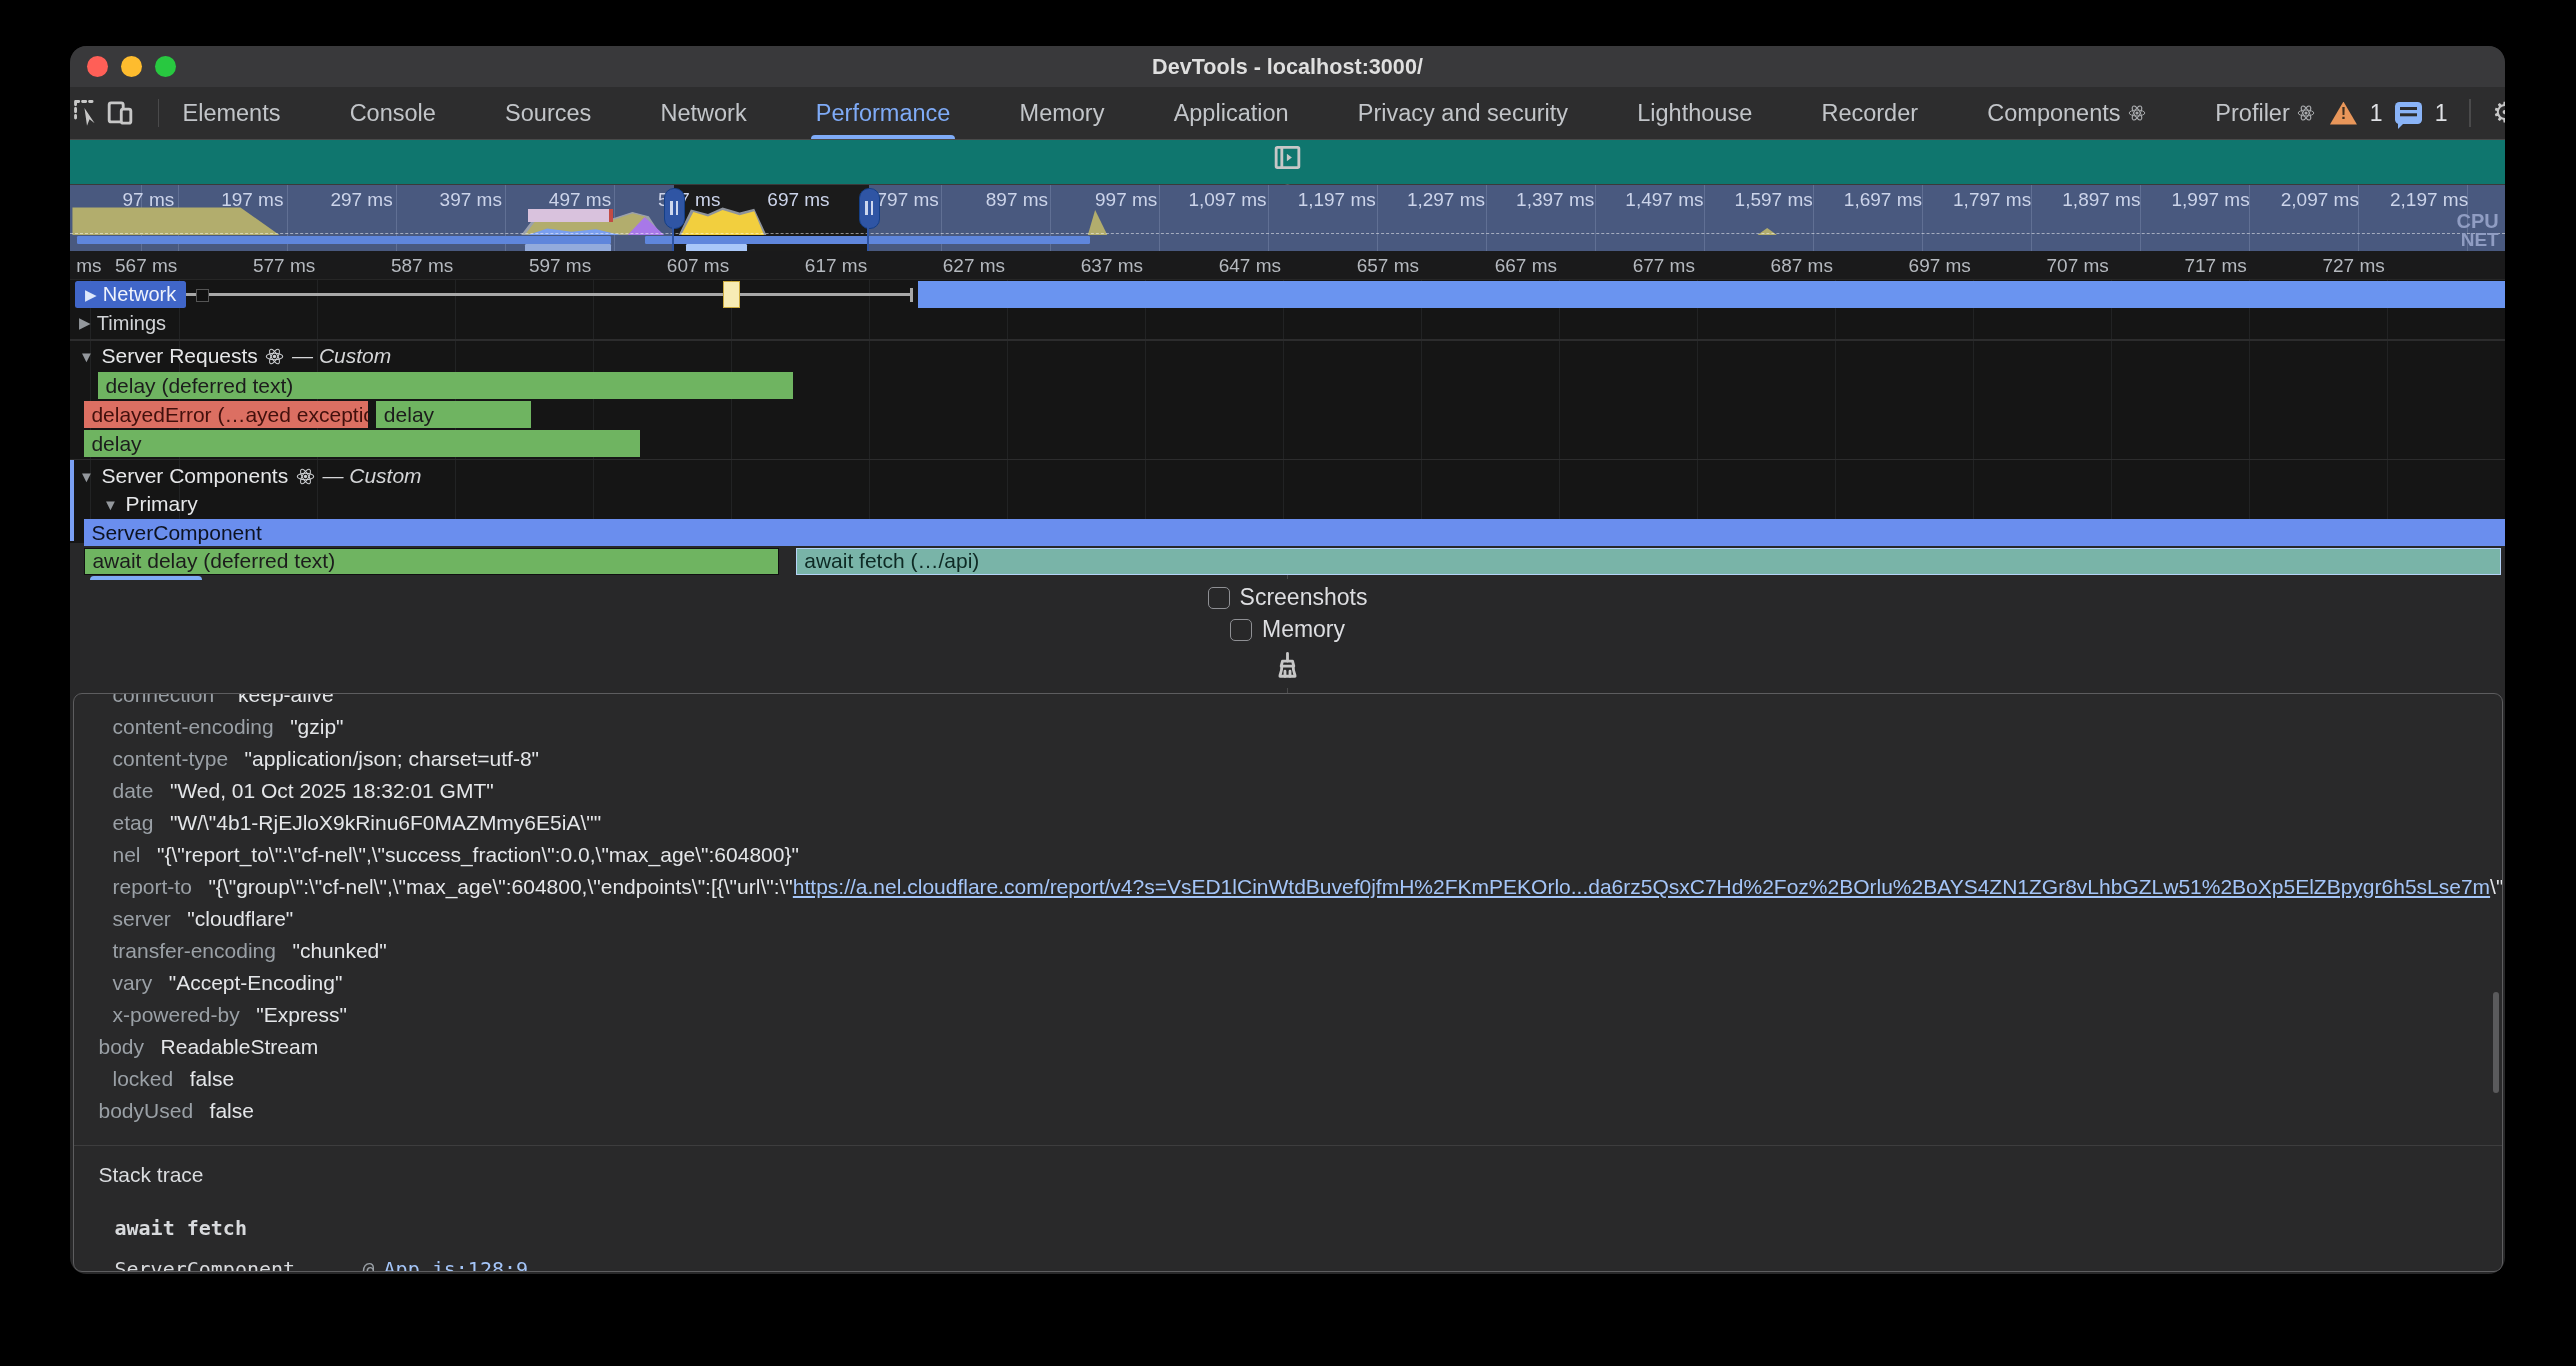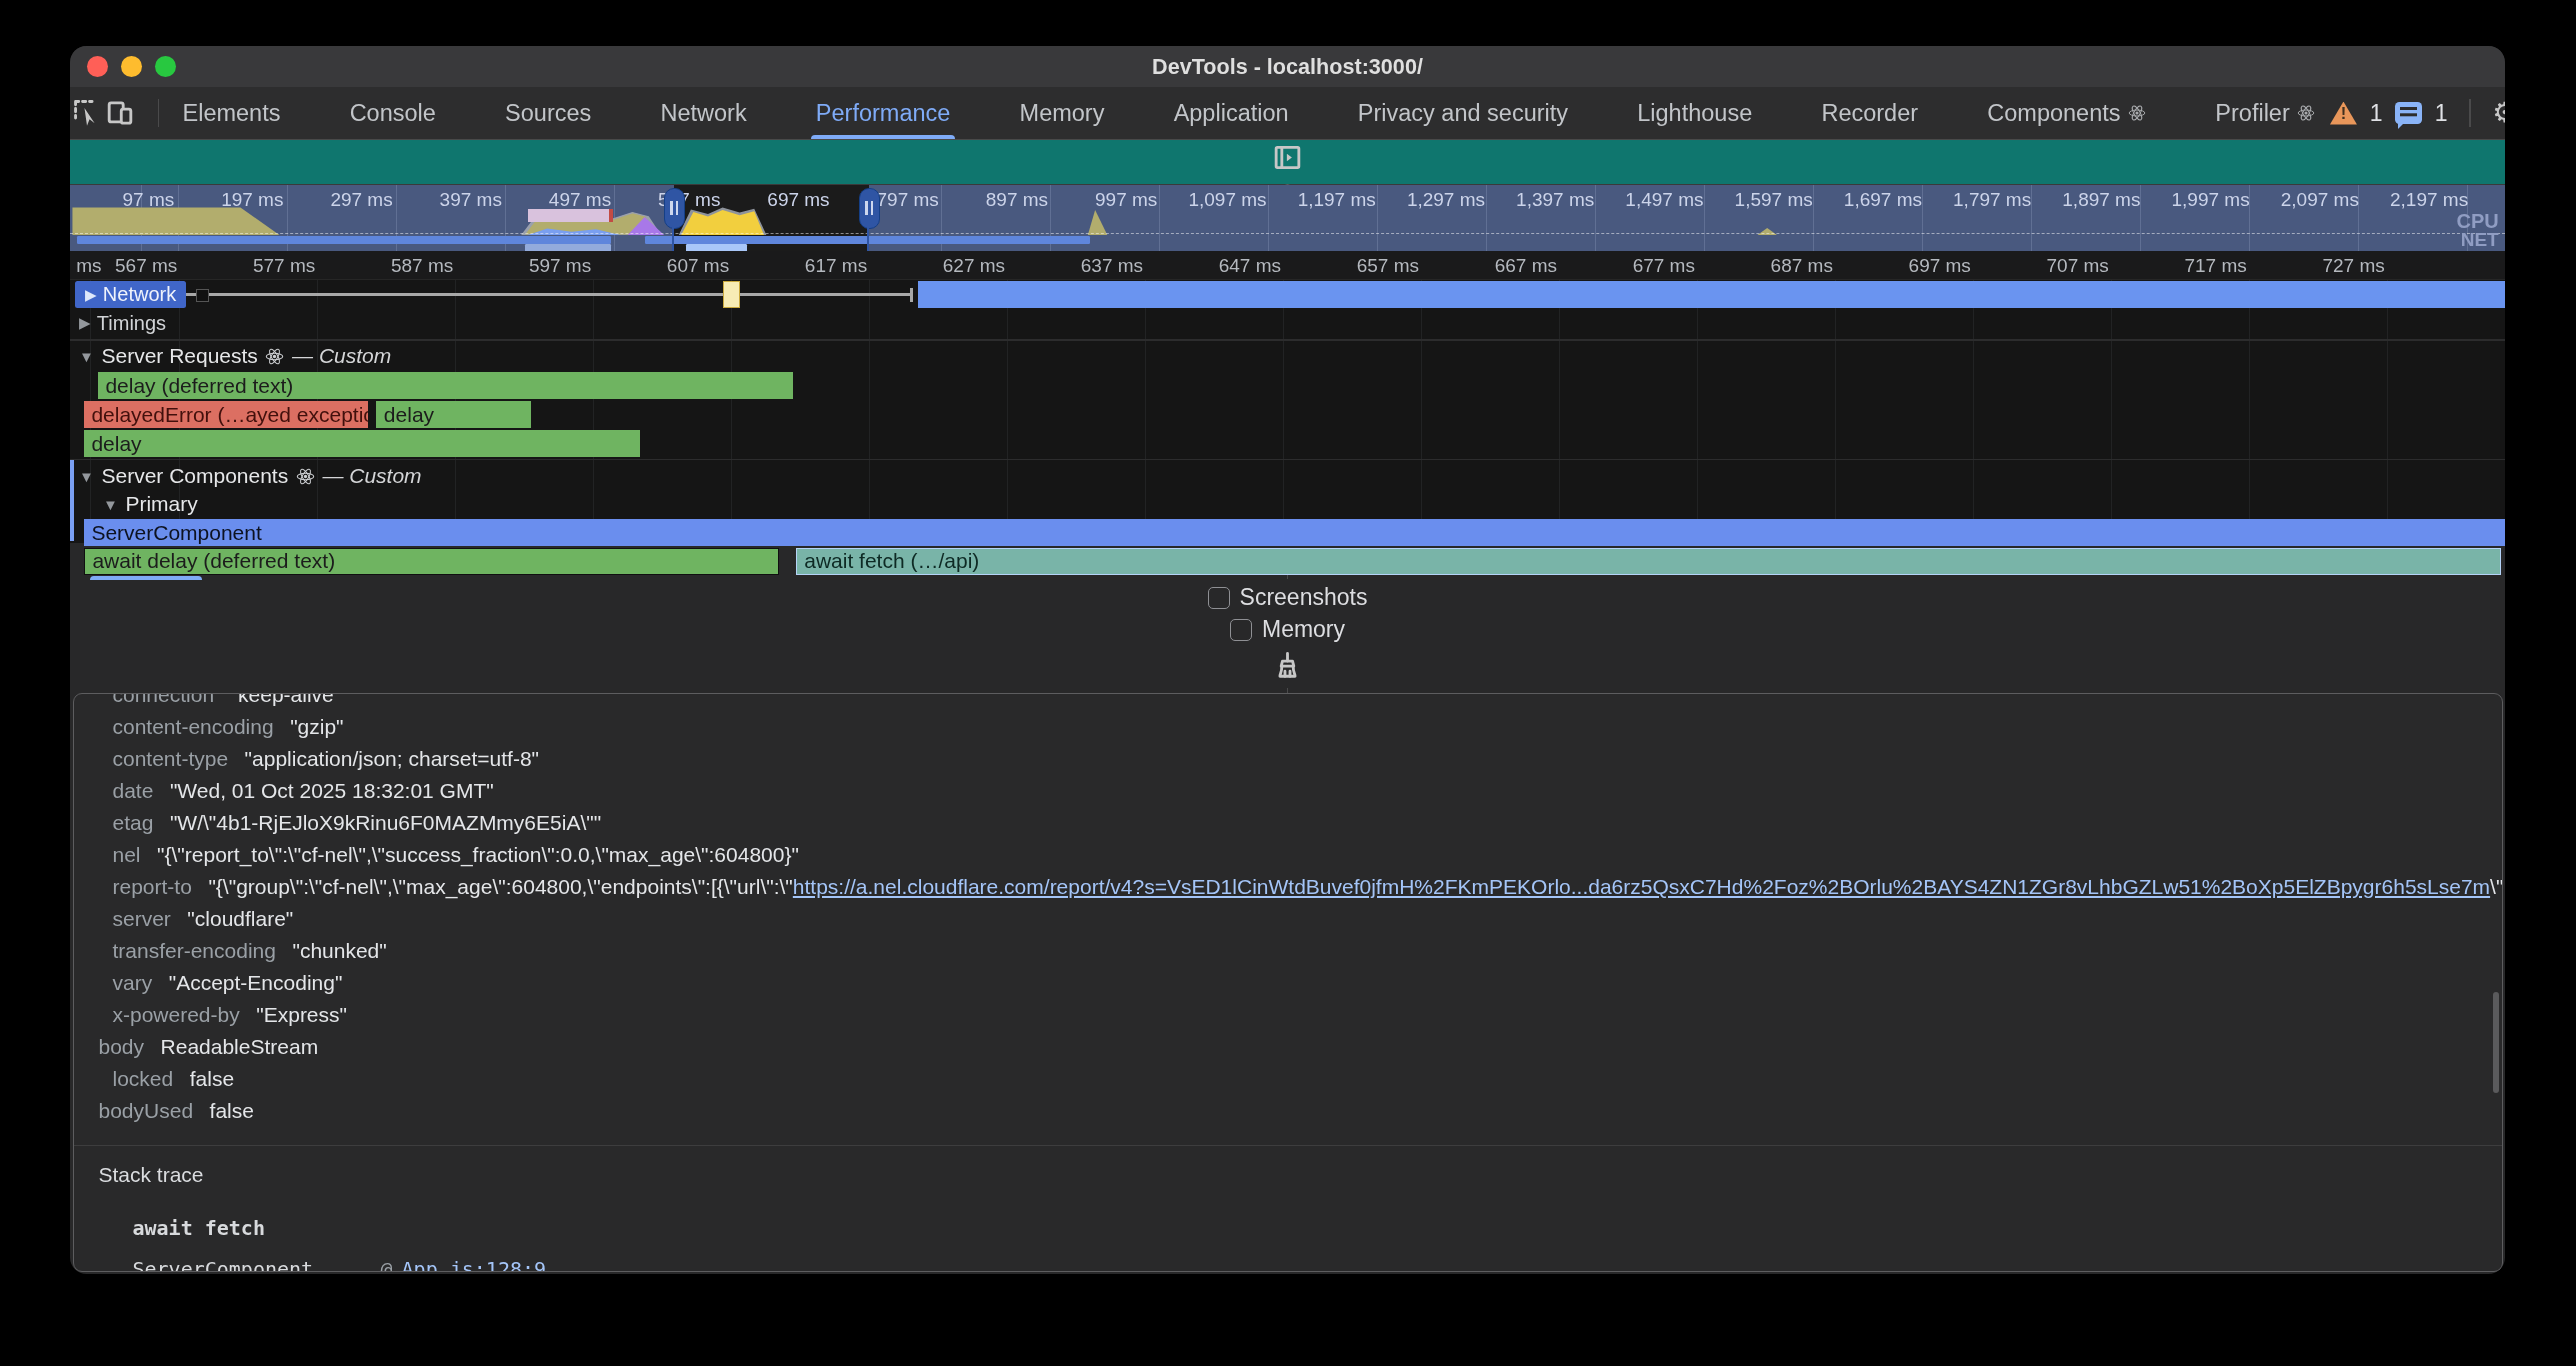--- a/index.html
+++ b/index.html
@@ -94,21 +94,21 @@
   .d-body{padding:0 0 0 25px;margin-top:-15px;}
   .d-row{height:32px;line-height:32px;font-size:21px;white-space:nowrap;}
   .d-row .k{color:#9aa0a6;}
   .d-row .v{color:#e4e6e9;margin-left:16.5px;}
   .d-row.ind{padding-left:14px;}
   .d-row a, .stack a{color:#a4c5f8;text-decoration:underline;}
   .d-sep{height:1.3px;background:#3d3d3e;margin:18px 0 0 0;}
   .stack-title{font-size:21px;color:#dadcdf;margin:16.5px 0 21.6px 25px;}
   .stack{font-family:"DejaVu Sans Mono",monospace;font-size:20px;color:#d8dadd;margin-left:41px;}
   .s-row{height:41px;line-height:41px;white-space:nowrap;}
-  .s-row .fn{display:inline-block;min-width:248px;margin-left:18px;}
+  .s-row .fn{display:inline-block;min-width:248px;}
   .s-row .at{color:#9aa0a6;margin-right:9px;}
   .s-row.b{font-weight:bold;}
   .atom{flex:0 0 auto;}
 </style>
 </head>
 <body>
 
 <div class="window">
 
   <div class="titlebar">

